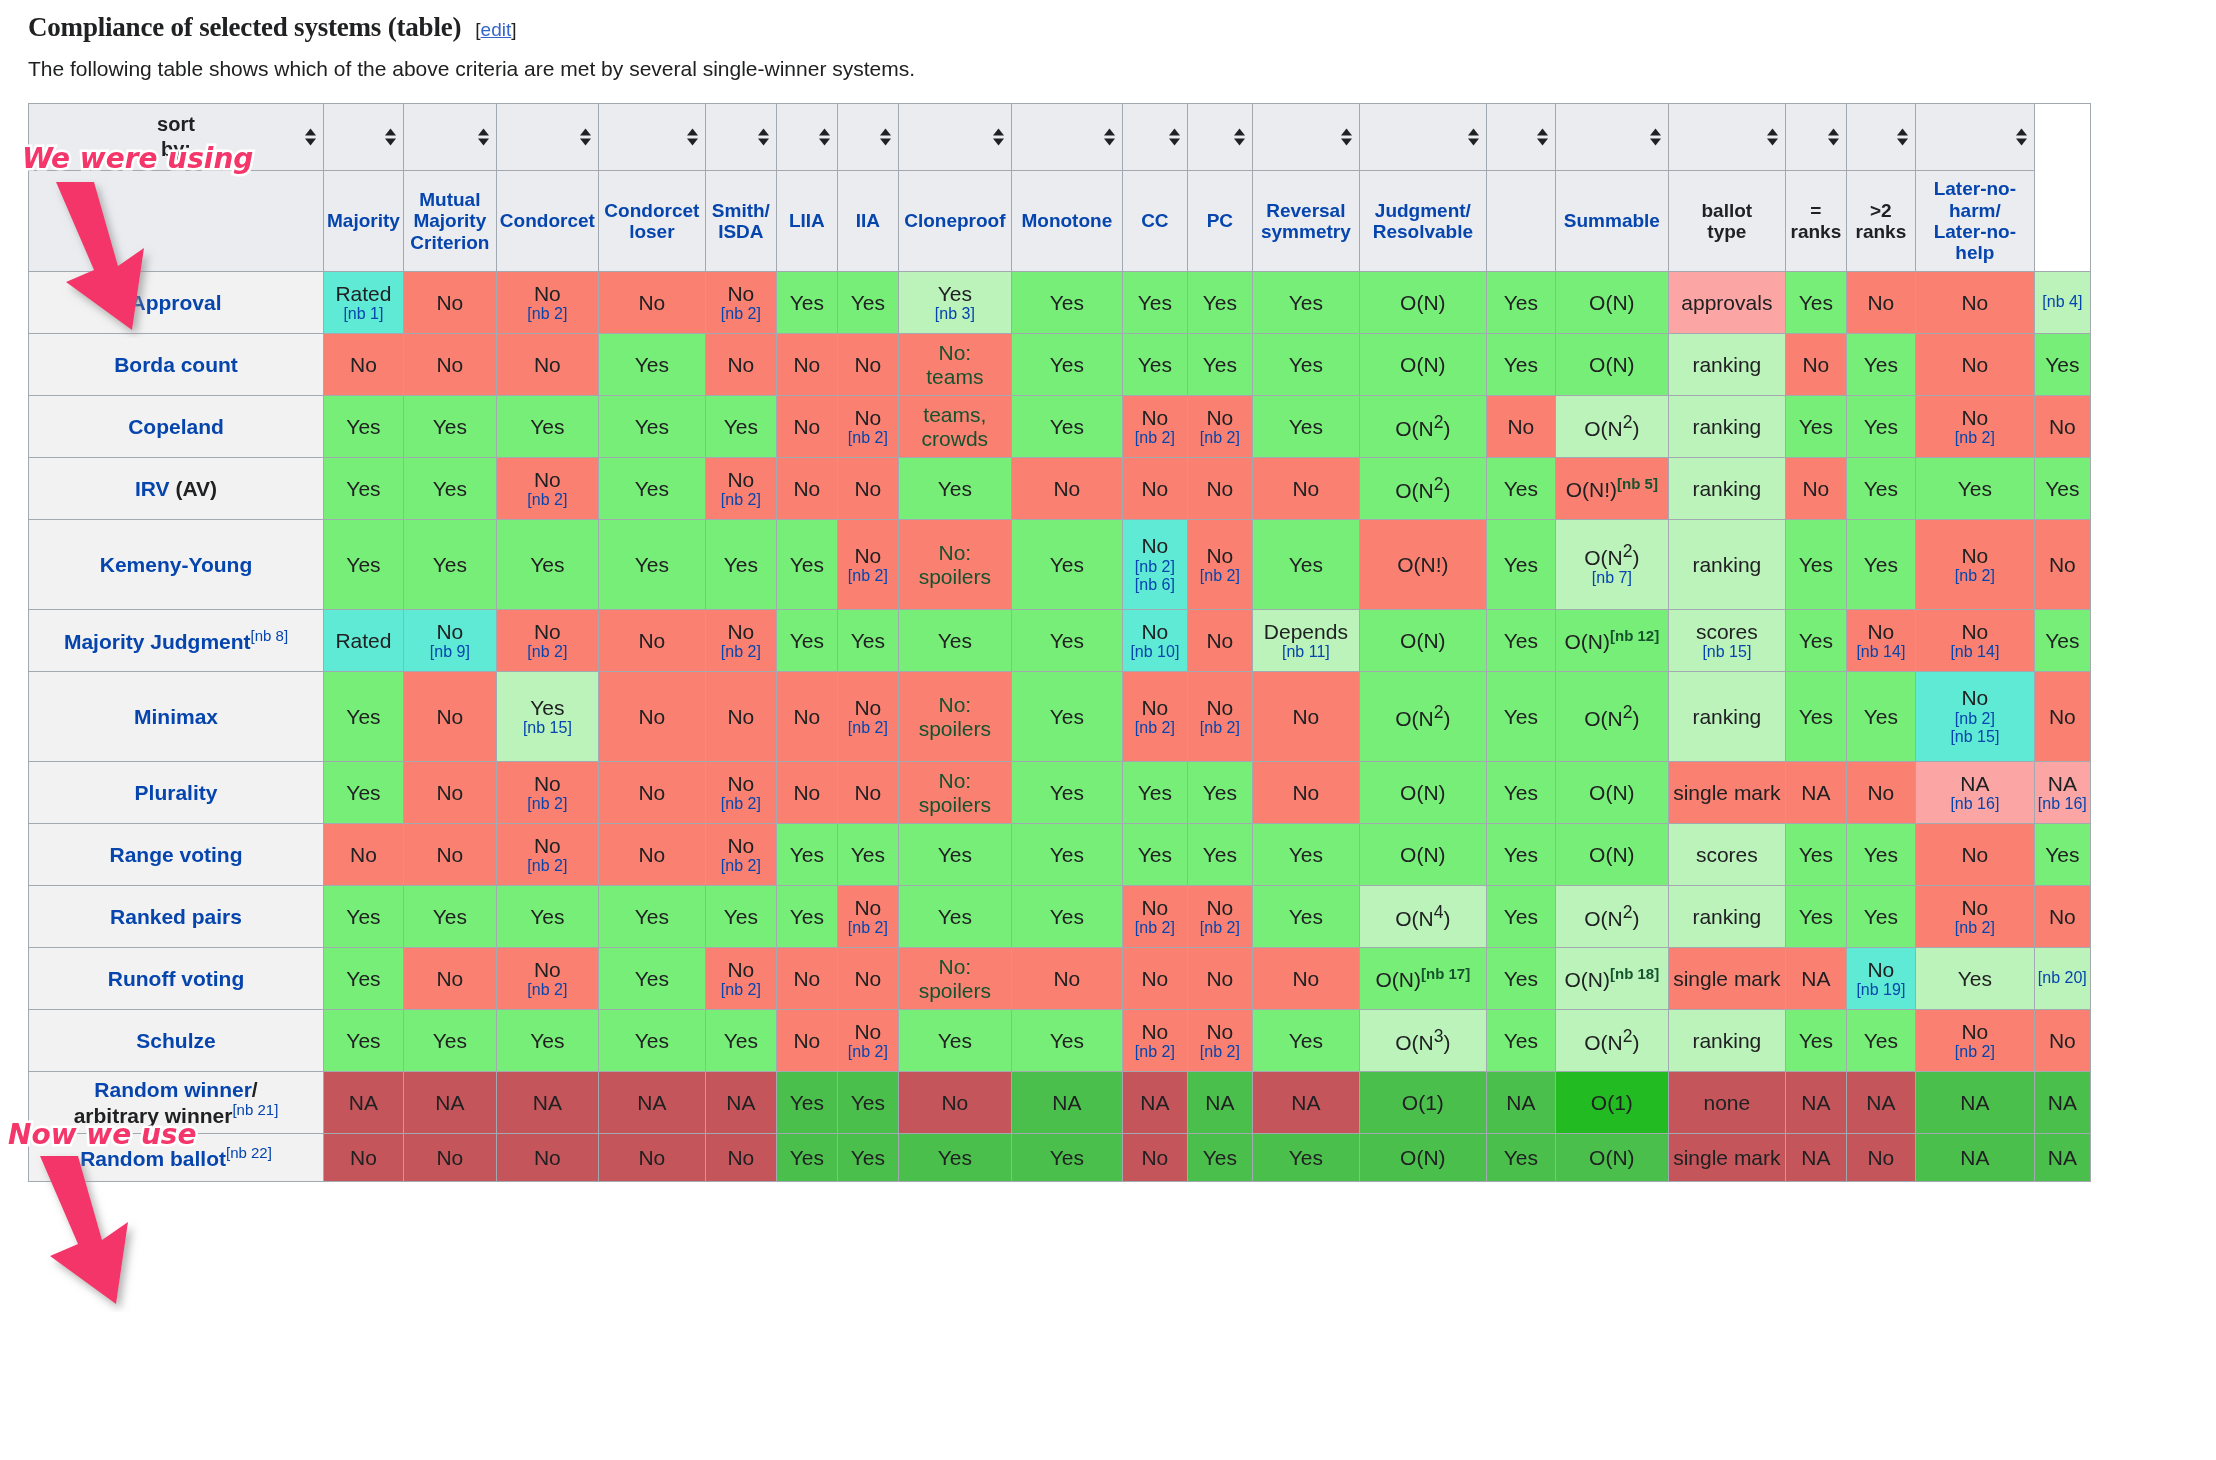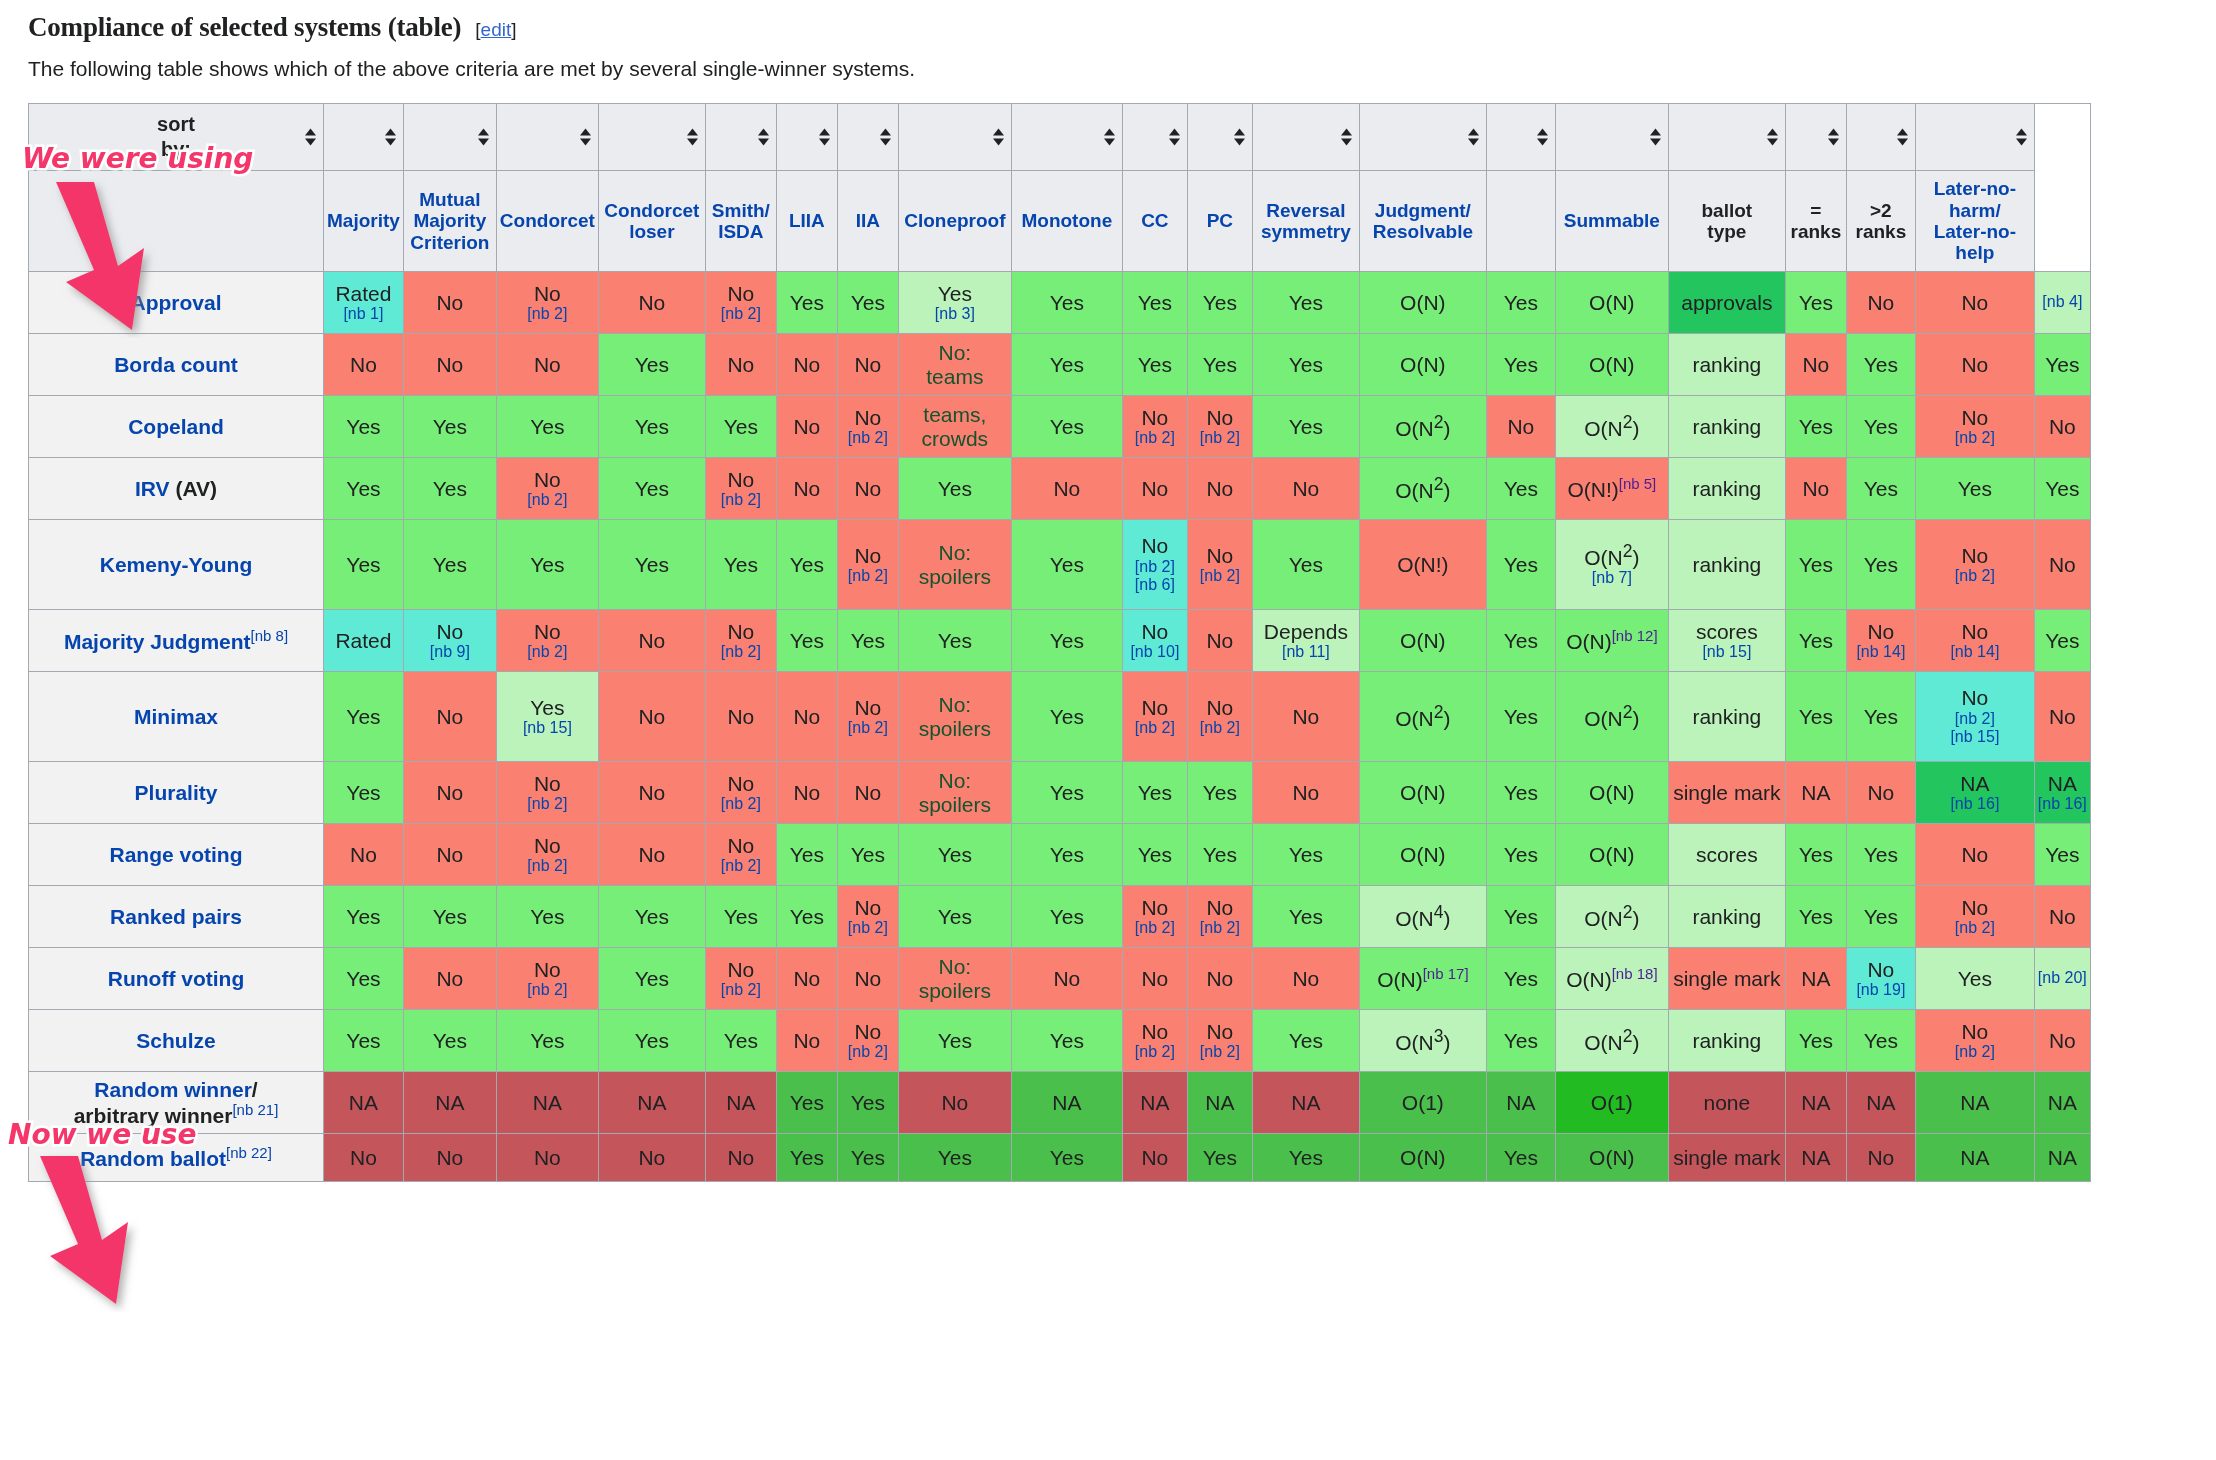--- a/index.html
+++ b/index.html
@@ -53,27 +53,27 @@
   .headrow th.black{color:#202122;}
   .headrow th .ln{display:block;}
   .rowname{
     background:#f2f2f2;font-weight:bold;color:#0b0080;font-size:21px;
     text-align:center;
   }
   .rowname a{color:#0645ad;text-decoration:none;}
   .rowname .blk{color:#202122;}
   td.c{font-size:21px;color:#202122;}
   td.c .note{display:block;font-size:16px;color:#0645ad;line-height:1.15;}
-  td.c .noteinline{font-size:15px;color:#4c1d95;vertical-align:super;}
+  td.c .noteinline{font-size:15px;color:#14532d;vertical-align:super;font-weight:bold;}
   td.c .lnk{color:#14532d;}
   sup.nb{font-size:15px;color:#0645ad;font-weight:normal;vertical-align:super;}
   
   .yes{background:#77ee77;}
   .yes2{background:#bbf3bb;}
-  .yes3{background:#22c55e;}
+  .yes3{background:#fca5a5;}
   .no{background:#fa8072;}
   .no2{background:#5eead4;}
   .na-red{background:#c4555a;}
   .na-green{background:#4bbf4b;}
   .na-green2{background:#22bb22;}
   
   .anno{position:absolute;pointer-events:none;}
   .anno-text{
     font-family:"DejaVu Sans", sans-serif;
     font-weight:bold;font-style:italic;

